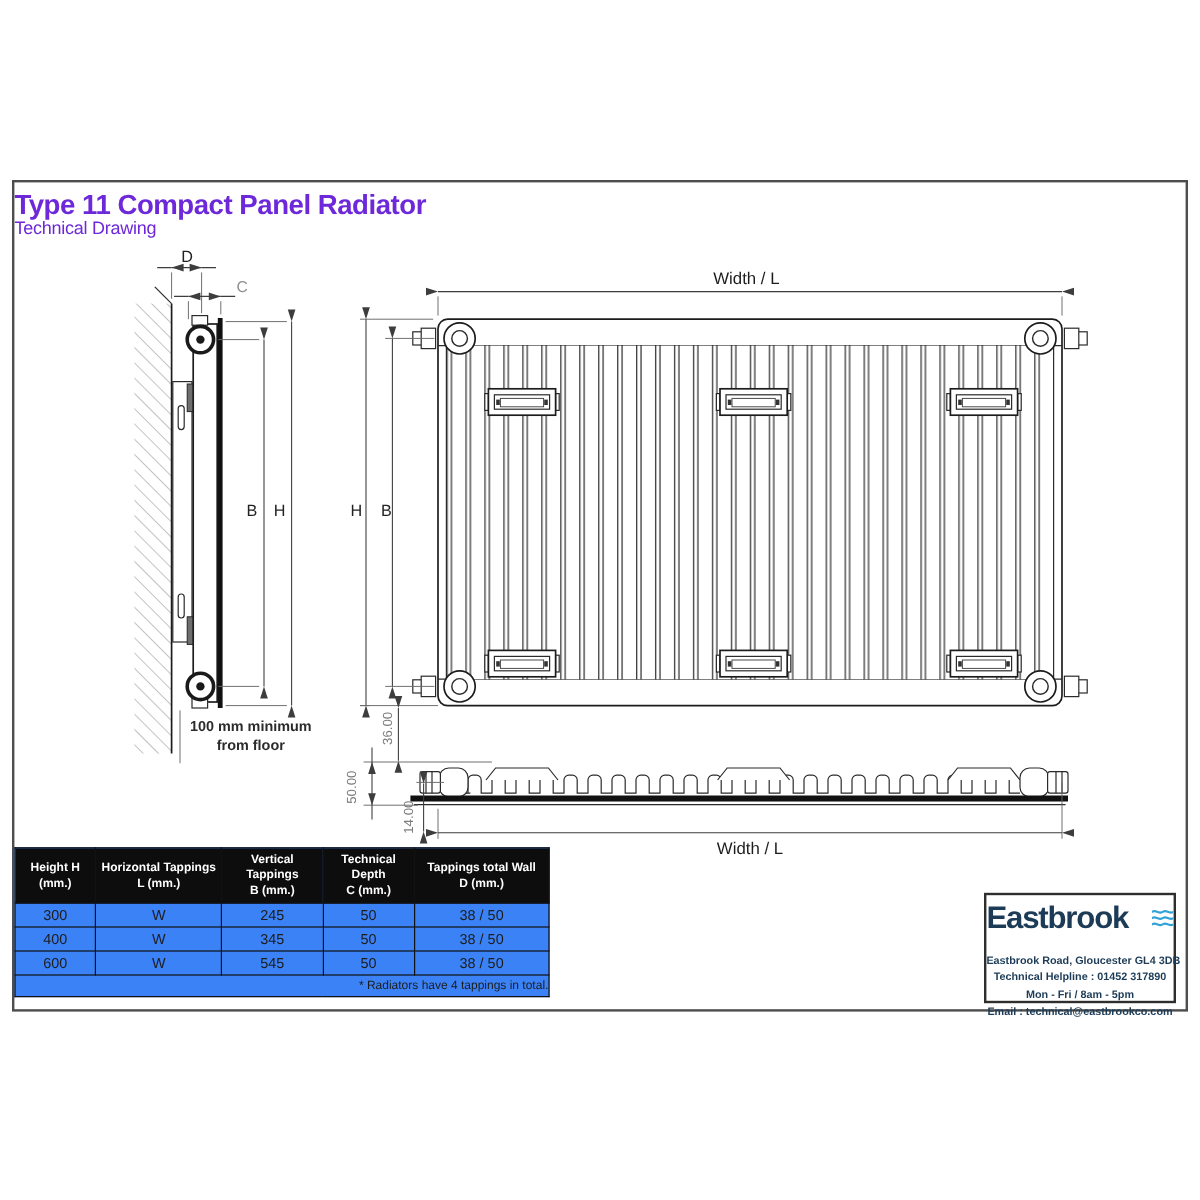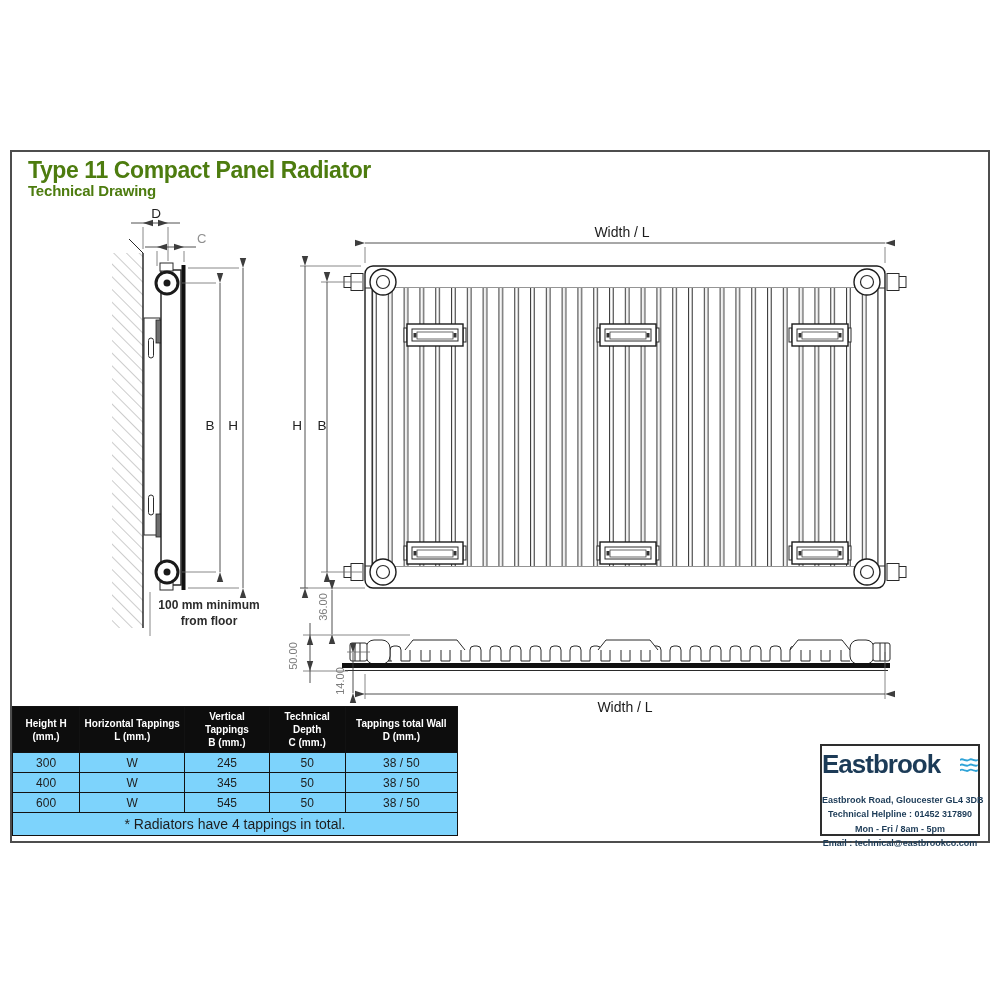--- a/index.html
+++ b/index.html
@@ -1,38 +1,38 @@
 <!DOCTYPE html>
 <html><head>
 <meta charset="utf-8">
 <style>
   html,body{margin:0;padding:0;background:#ffffff;}
   body{width:1000px;height:1000px;position:relative;font-family:"Liberation Sans",sans-serif;-webkit-font-smoothing:antialiased;}
   #frame{position:absolute;left:10px;top:150px;width:976px;height:689px;border:2px solid #4d4d4d;background:#fff;}
-  .titleblock{position:absolute;left:16px;top:6px;color:#4d7c0f;}
+  .titleblock{position:absolute;left:0;top:6px;color:#6d28d9;}
   .title{font-size:23px;font-weight:bold;letter-spacing:-0.4px;line-height:1.05;}
-  .subtitle{font-size:15px;font-weight:bold;letter-spacing:-0.2px;}
+  .subtitle{font-size:15px;font-weight:normal;letter-spacing:-0.2px;}
   svg.draw{position:absolute;left:0;top:0;}
   svg .thin{stroke:#2a2a2a;stroke-width:1;fill:none;}
   svg .med{stroke:#1c1c1c;stroke-width:1.4;fill:none;}
   svg .whitefill{fill:#ffffff;}
   svg .dim{stroke:#3d3d3d;stroke-width:0.9;fill:none;}
   svg .ext{stroke:#6a6a6a;stroke-width:0.8;fill:none;}
   svg text{font-family:"Liberation Sans",sans-serif;}
   .dimlabel{font-size:13.5px;fill:#222;}
   .dimlabel-lt{font-size:13px;fill:#8f8f8f;}
   .dimnum{font-size:11px;fill:#7d7d7d;}
   .widthlabel{font-size:14px;fill:#1c1c1c;}
   .floornote{font-size:12px;font-weight:bold;fill:#2b2b2b;}
   
-  .spec{position:absolute;left:0px;top:554px;width:446px;border-collapse:collapse;table-layout:fixed;background:#7dd3fc;}
+  .spec{position:absolute;left:0px;top:554px;width:446px;border-collapse:collapse;table-layout:fixed;background:#3b82f6;}
   .spec th,.spec td{border:1.6px solid #121212;}
   .spec th{background:#0d0d0d;color:#fff;font-size:10px;font-weight:bold;line-height:1.3;padding:3px 1px;text-align:center;}
   .spec td{font-size:12px;color:#1d1d1d;text-align:center;height:19px;padding:0;}
-  .spec .foot td{text-align:center;font-size:14px;padding:3px 0 3px 0;height:auto;}
+  .spec .foot td{text-align:right;font-size:10px;padding:3px 0 3px 0;height:auto;}
   .c0{width:67px}.c1{width:105px}.c2{width:84px}.c3{width:76px}.c4{width:112px}
   
   .brandbox{position:absolute;left:808px;top:592px;width:160px;height:92px;border:2px solid #2e2e2e;background:#fff;text-align:center;box-sizing:border-box;padding-top:5px;}
   .brandrow{display:flex;align-items:center;justify-content:center;gap:20px;}
   .brandname{font-size:26px;font-weight:bold;color:#1c3b57;letter-spacing:-1px;line-height:1;}
   .brandinfo{margin-top:16px;font-size:9px;font-weight:bold;color:#1c3b57;line-height:1.6;white-space:nowrap;}
 </style>
 </head>
 <body>
 

